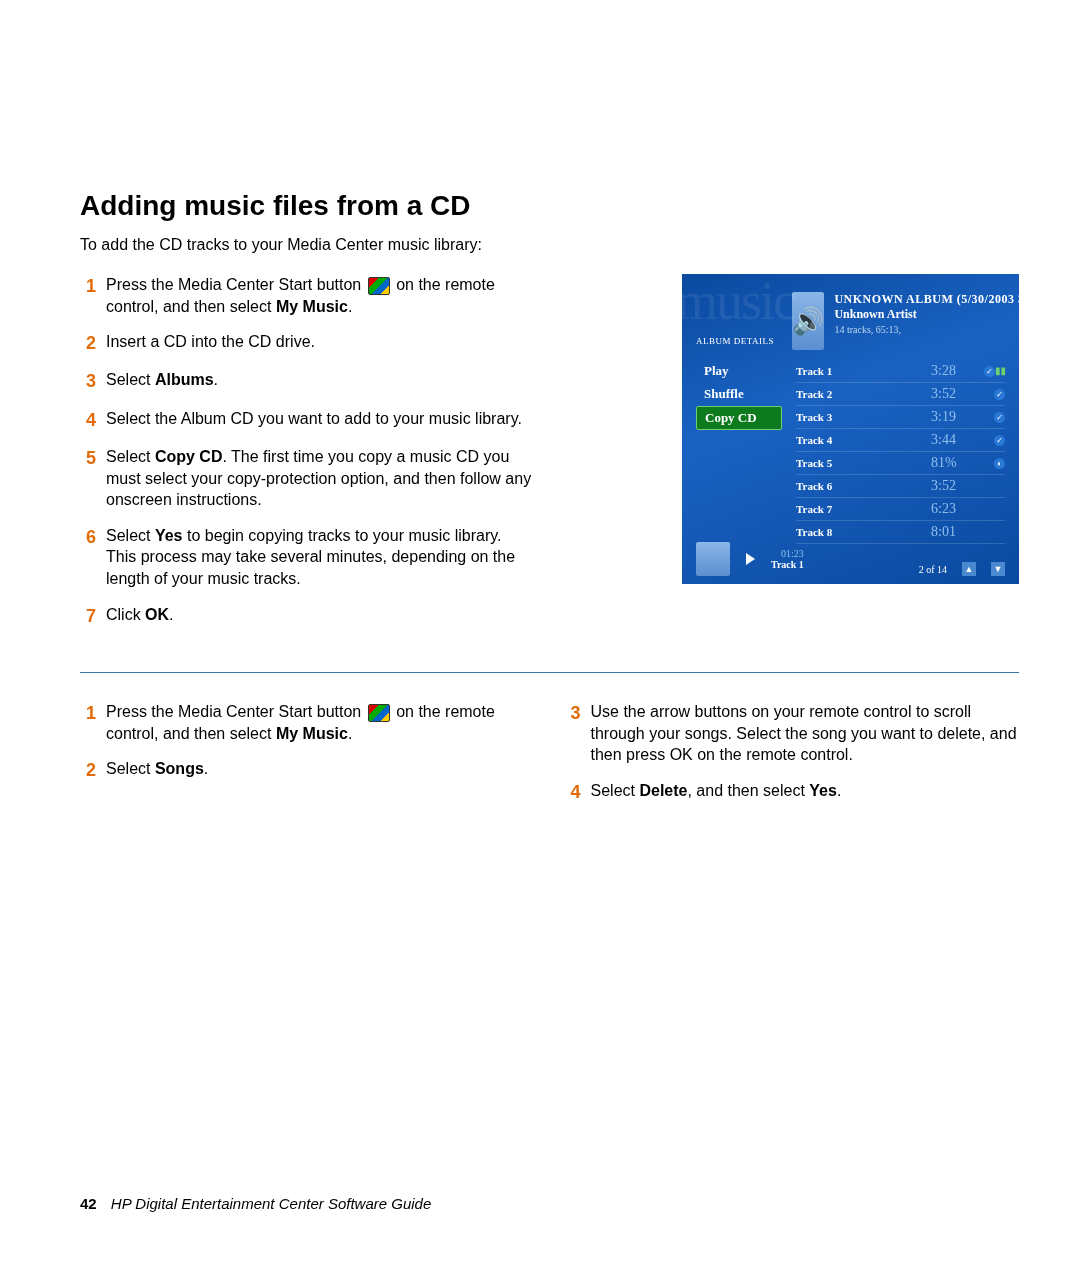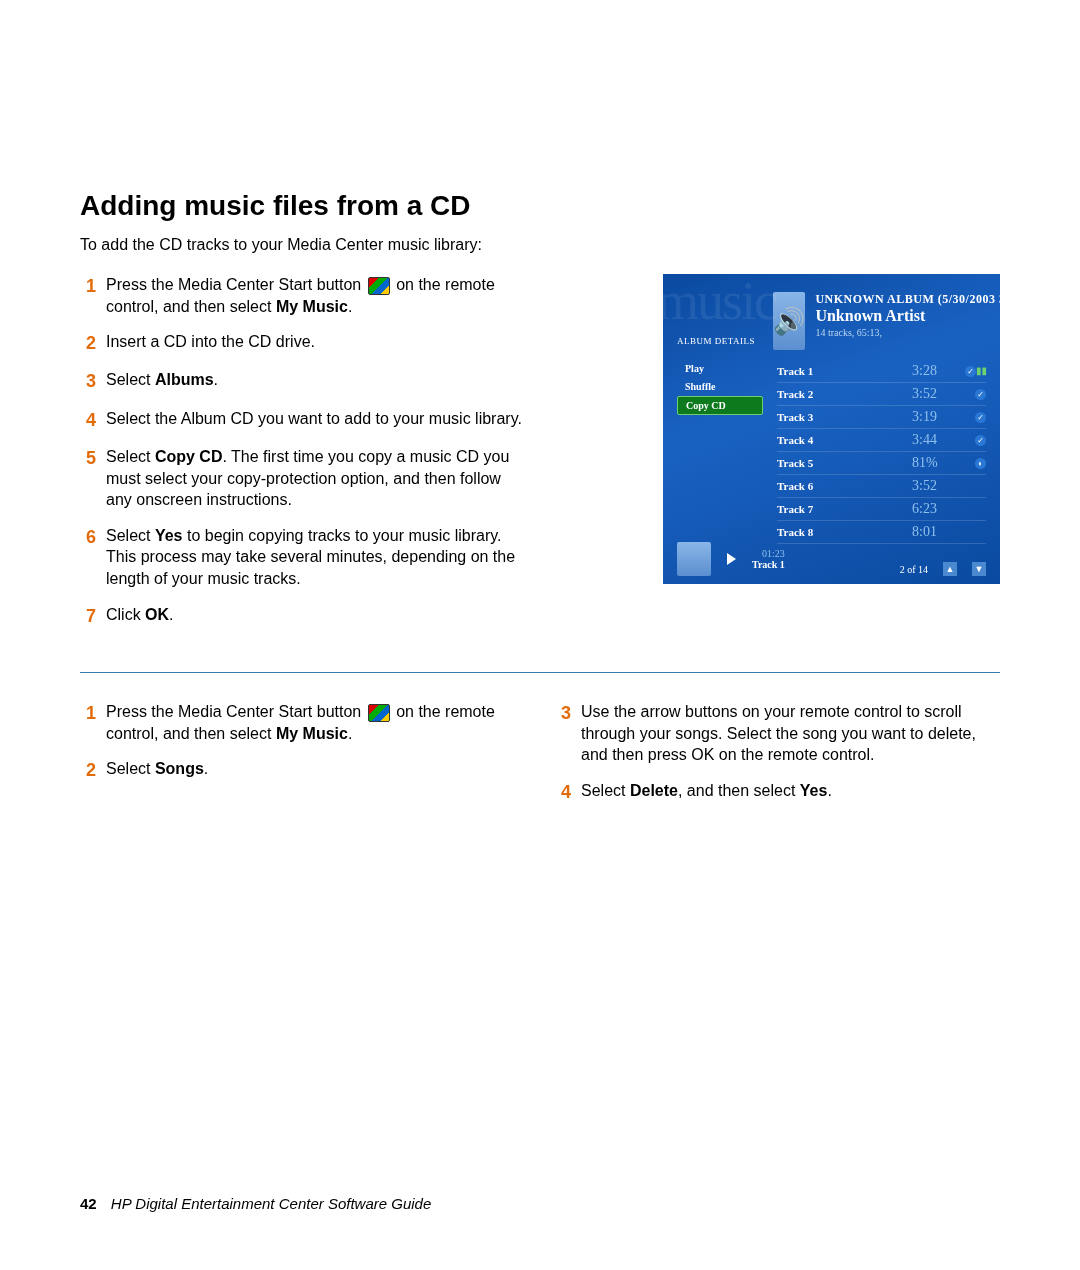--- a/index.html
+++ b/index.html
@@ -5,21 +5,21 @@
   * { box-sizing: border-box; margin: 0; padding: 0; }
   body {
     font-family: "Arial", sans-serif;
     background: #fff;
     width: 1080px;
     height: 1270px;
     position: relative;
     color: #000;
   }
   .page {
-    padding: 190px 80px 60px 80px;
+    padding: 190px 61px 60px 80px;
   }
   h2.section-heading {
     font-family: "Arial", sans-serif;
     font-weight: bold;
     font-size: 28px;
     margin-bottom: 14px;
   }
   .intro {
     font-size: 16px;
     margin-bottom: 20px;
@@ -94,33 +94,33 @@
   .ss-album-details {
     font-size: 9px;
     letter-spacing: 0.5px;
     align-self: flex-end;
     margin-bottom: 4px;
     margin-right: 8px;
     white-space: nowrap;
   }
   .ss-album-info { flex: 1; }
   .ss-album-title { font-size: 12px; font-weight: bold; letter-spacing: 0.5px; white-space: nowrap; overflow:hidden; }
-  .ss-album-artist { font-size: 16px; font-weight: bold; }
+  .ss-album-artist { font-size: 12px; font-weight: bold; }
   .ss-album-meta { font-size: 10px; color: #bcd6f2; margin-top: 2px; }
   .ss-body {
     display: flex;
     padding: 0 14px;
   }
   .ss-menu {
     width: 86px;
   }
   .ss-menu-item {
     padding: 3px 8px;
     font-weight: bold;
-    font-size: 10px;
+    font-size: 13px;
     margin-bottom: 1px;
   }
   .ss-menu-item.selected {
     background: #0e7a1e;
     border: 1px solid #6fce6f;
     border-radius: 2px;
   }
   .ss-tracks {
     flex: 1;
     margin-left: 14px;

